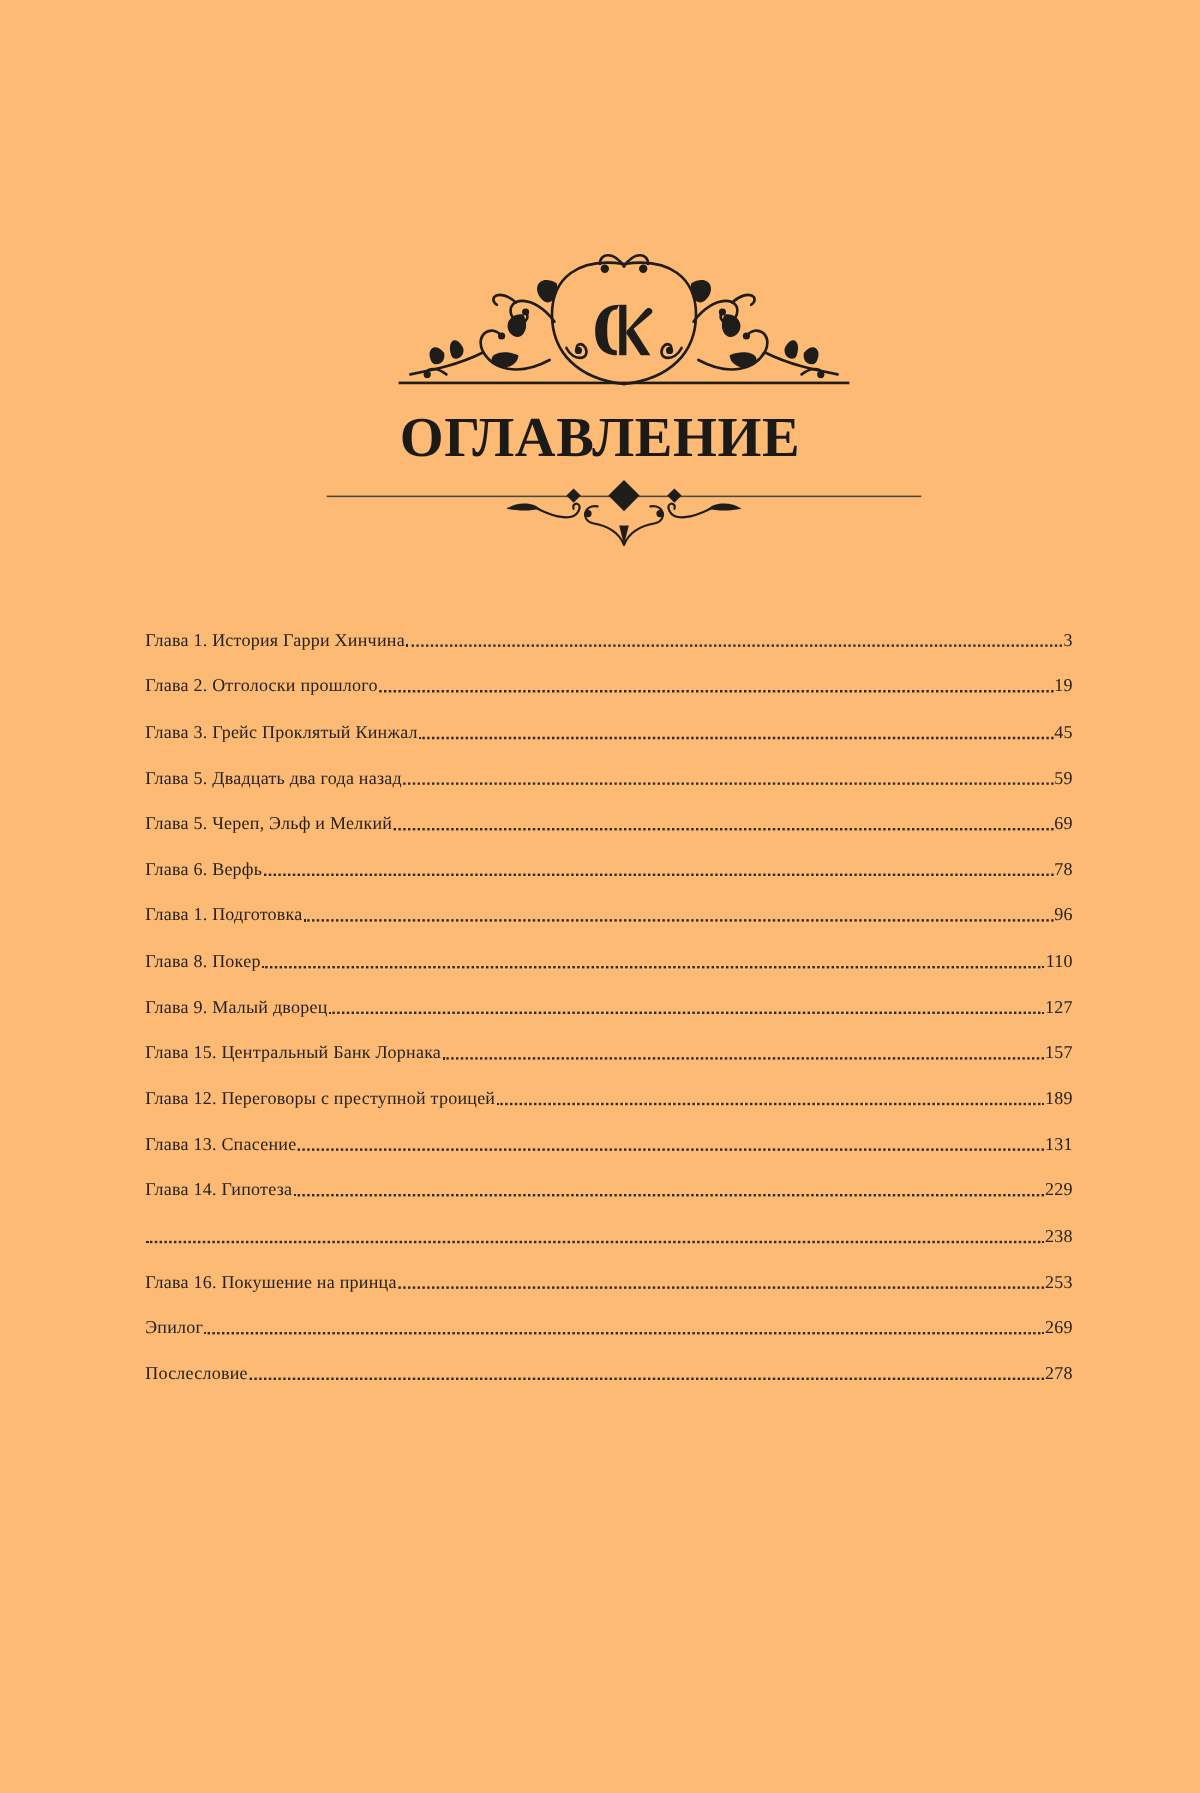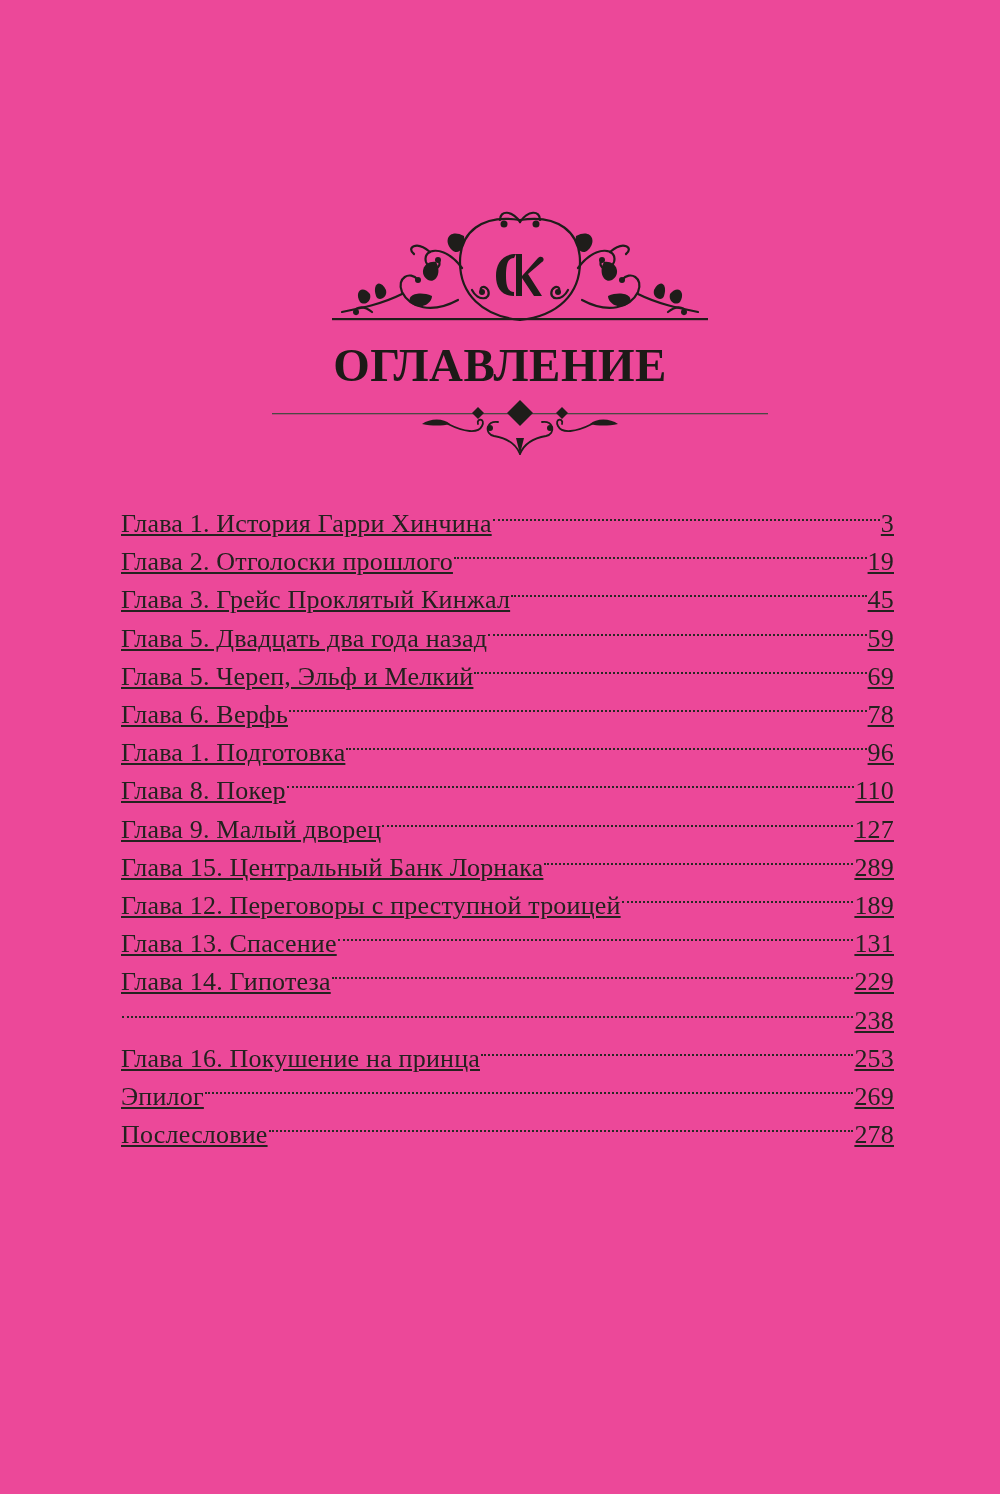--- a/index.html
+++ b/index.html
@@ -12,21 +12,21 @@
       height: 1494px;
       position: relative;
       overflow: hidden;
       font-family: "Liberation Serif", "DejaVu Serif", serif;
       color: #1f1d1a;
     }
     .page {
       position: absolute;
       left: 0; top: 0;
       width: 1000px; height: 1494px;
-      background: #ec4899;
+      background: #fdba74;
     }
     .emblem {
       position: absolute;
       left: 332px;
       top: 204px;
       width: 376px;
       height: 122px;
     }
     .title {
       position: absolute;
@@ -48,28 +48,27 @@
       height: 62px;
     }
     .toc {
       position: absolute;
       left: 121px;
       top: 505px;
       width: 773px;
     }
     .toc-row {
       display: flex;
-      align-items: center;
+      align-items: flex-end;
       height: 38.2px;
-      font-size: 26px;
+      font-size: 15px;
       font-family: "Liberation Serif", "DejaVu Serif", serif;
       color: #24221f;
       letter-spacing: 0.2px;
       white-space: nowrap;
-      text-decoration: underline;
     }
     .toc-title {
       flex: 0 0 auto;
     }
     .toc-leader {
       flex: 1 1 auto;
       margin: 0 1px;
       border-bottom: 2px dotted #2a2825;
       transform: translateY(-4px);
       min-width: 10px;
@@ -204,21 +203,21 @@
       <span class="toc-page">110</span>
     </div>
     <div class="toc-row">
       <span class="toc-title">Глава 9. Малый дворец</span>
       <span class="toc-leader"></span>
       <span class="toc-page">127</span>
     </div>
     <div class="toc-row">
       <span class="toc-title">Глава 15. Центральный Банк Лорнака</span>
       <span class="toc-leader"></span>
-      <span class="toc-page">289</span>
+      <span class="toc-page">157</span>
     </div>
     <div class="toc-row">
       <span class="toc-title">Глава 12. Переговоры с преступной троицей</span>
       <span class="toc-leader"></span>
       <span class="toc-page">189</span>
     </div>
     <div class="toc-row">
       <span class="toc-title">Глава 13. Спасение</span>
       <span class="toc-leader"></span>
       <span class="toc-page">131</span>

